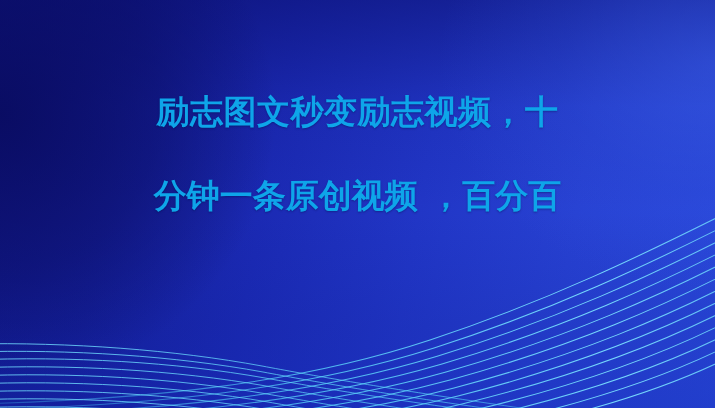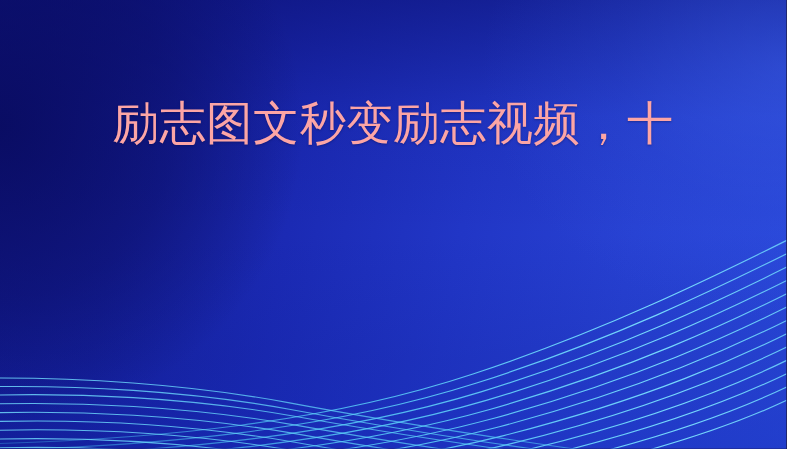--- a/index.html
+++ b/index.html
@@ -56,24 +56,24 @@
   .headline{
     position:absolute;
     left:0;right:0;
     top:70px;
     padding:0 30px;
     text-align:center;
     z-index:5;
   }
   .line{
     display:block;
-    color:#fca5a5;
-    font-size:42px;
+    color:#0ea5e9;
+    font-size:33px;
     line-height:84px;
-    font-weight:400;
+    font-weight:700;
     letter-spacing:0.5px;
     white-space:nowrap;
     text-shadow:0 1px 2px rgba(4,8,60,0.35);
   }
   .line.l2{letter-spacing:0px;}
 </style>
 </head>
 <body>
 
 <div id="banner">
@@ -129,15 +129,16 @@
         <path d="M -30 352 C 70 349 175 356 263 372 C 359 390 469 408 780 448"></path>
         <path d="M -30 408 C 70 404 175 410 271 426 C 366 443 476 460 780 500"></path>
         <path d="M -30 416 C 70 412 175 418 272 434 C 367 451 477 468 780 508"></path>
         <path d="M -30 424 C 70 420 175 426 273 442 C 368 459 478 476 780 516"></path>
       </g>
     </svg>
   </div>
 
   <div class="headline">
     <span class="line l1">励志图文秒变励志视频，十</span>
+    <span class="line l2">分钟一条原创视频 ，百分百</span>
   </div>
 
 </div>
 
 </body></html>

